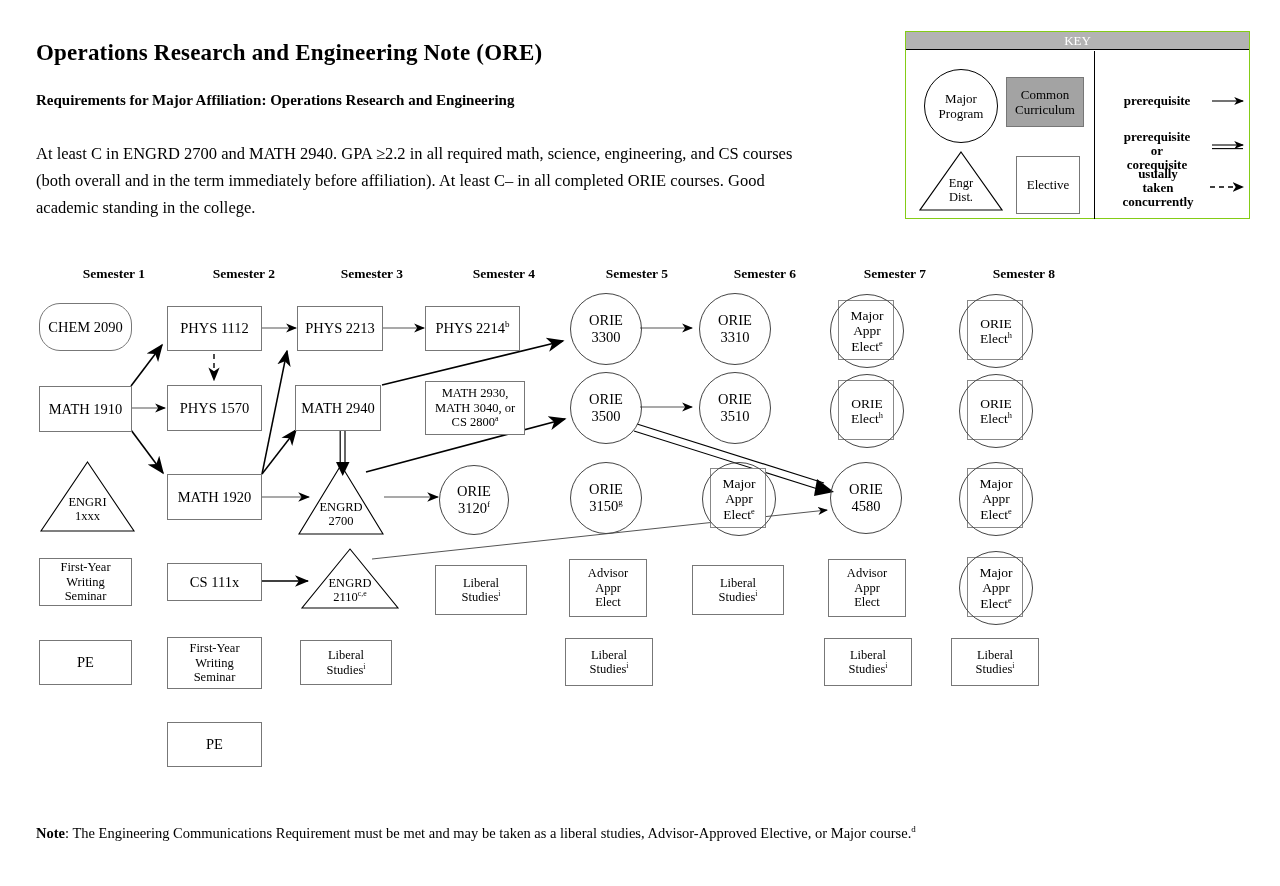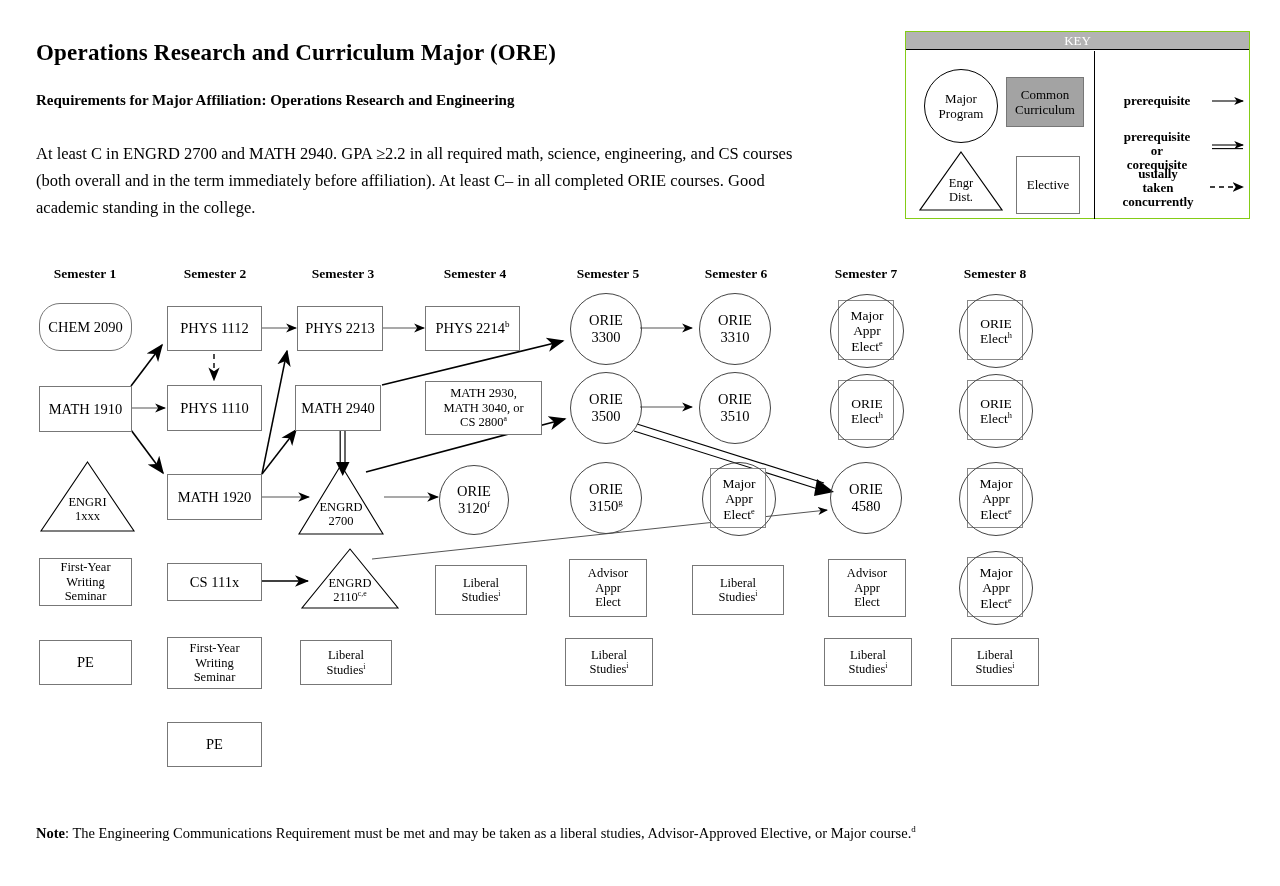--- a/index.html
+++ b/index.html
@@ -67,21 +67,21 @@
     position:absolute;left:110px;top:124px;width:62px;height:56px;
     border:1.2px solid #777;display:flex;align-items:center;justify-content:center;
     text-align:center;font-size:13px;background:#fff;
   }
   .k-lbl{
     position:absolute;text-align:center;font-size:13px;line-height:14px;font-weight:bold;
   }
 
   
   .semhdr{
-    position:absolute;font-size:13.5px;font-weight:bold;text-align:center;
+    position:absolute;font-size:13.5px;font-weight:bold;text-align:right;
     width:120px;white-space:nowrap;
   }
 
   
   .node{position:absolute;box-sizing:border-box;}
   .rect{
     border:1.3px solid #777;background:#fff;
     display:flex;align-items:center;justify-content:center;
     text-align:center;font-size:14.5px;line-height:17px;
   }
@@ -109,21 +109,21 @@
     background:transparent;
   }
   .small{font-size:12.5px;line-height:14.5px;}
   svg.edges{position:absolute;left:0;top:0;width:1280px;height:886px;pointer-events:none;}
 </style>
 </head>
 <body>
 
 <div id="root">
 
-  <div class="title">Operations Research and Curriculum Major (ORE)</div>
+  <div class="title">Operations Research and Engineering Note (ORE)</div>
   <div class="subtitle">Requirements for Major Affiliation:  Operations Research and Engineering</div>
   <div class="reqtext">At least C in ENGRD 2700 and MATH 2940. GPA ≥2.2 in all required math, science, engineering, and CS courses (both overall and in the term immediately before affiliation). At least C– in all completed ORIE courses. Good academic standing in the college.</div>
 
   <div class="note">
     <b>Note</b><span>: The Engineering Communications Requirement must be met and may be taken as a liberal studies, Advisor-Approved Elective, or Major course.</span><sup>d</sup>
   </div>
 
   <div class="keybox">
     <div class="keyhdr">KEY</div>
     <div class="keydiv"></div>
@@ -237,21 +237,21 @@
     <span>First-Year<br>Writing<br>Seminar</span>
   </div>
   <div class="node rect" style="left:39px;top:640px;width:93px;height:45px;">
     <span>PE</span>
   </div>
 
   <div class="node rect" style="left:167px;top:306px;width:95px;height:45px;">
     <span>PHYS 1112</span>
   </div>
   <div class="node rect" style="left:167px;top:385px;width:95px;height:46px;">
-    <span>PHYS 1110</span>
+    <span>PHYS 1570</span>
   </div>
   <div class="node rect" style="left:167px;top:474px;width:95px;height:46px;">
     <span>MATH 1920</span>
   </div>
   <div class="node rect" style="left:167px;top:563px;width:95px;height:38px;">
     <span>CS 111x</span>
   </div>
   <div class="node rect small" style="left:167px;top:637px;width:95px;height:52px;">
     <span>First-Year<br>Writing<br>Seminar</span>
   </div>
@@ -277,21 +277,21 @@
     </svg>
     <div class="tlabel" style="bottom:6px;">ENGRD<br>2110<sup>c,e</sup></div>
   </div>
   <div class="node rect small" style="left:300px;top:640px;width:92px;height:45px;">
     <span>Liberal<br>Studies<sup>i</sup></span>
   </div>
 
   <div class="node rect" style="left:425px;top:306px;width:95px;height:45px;">
     <span>PHYS 2214<sup>b</sup></span>
   </div>
-  <div class="node rect small" style="left:425px;top:381px;width:117px;height:54px;">
+  <div class="node rect small" style="left:425px;top:381px;width:100px;height:54px;">
     <span>MATH 2930,<br>MATH 3040, or<br>CS 2800<sup>a</sup></span>
   </div>
   <div class="node circ" style="left:439px;top:465px;width:70px;height:70px;">
     <span>ORIE<br>3120<sup>f</sup></span>
   </div>
   <div class="node rect small" style="left:435px;top:565px;width:92px;height:50px;">
     <span>Liberal<br>Studies<sup>i</sup></span>
   </div>
 
   <div class="node circ" style="left:570px;top:293px;width:72px;height:72px;">

